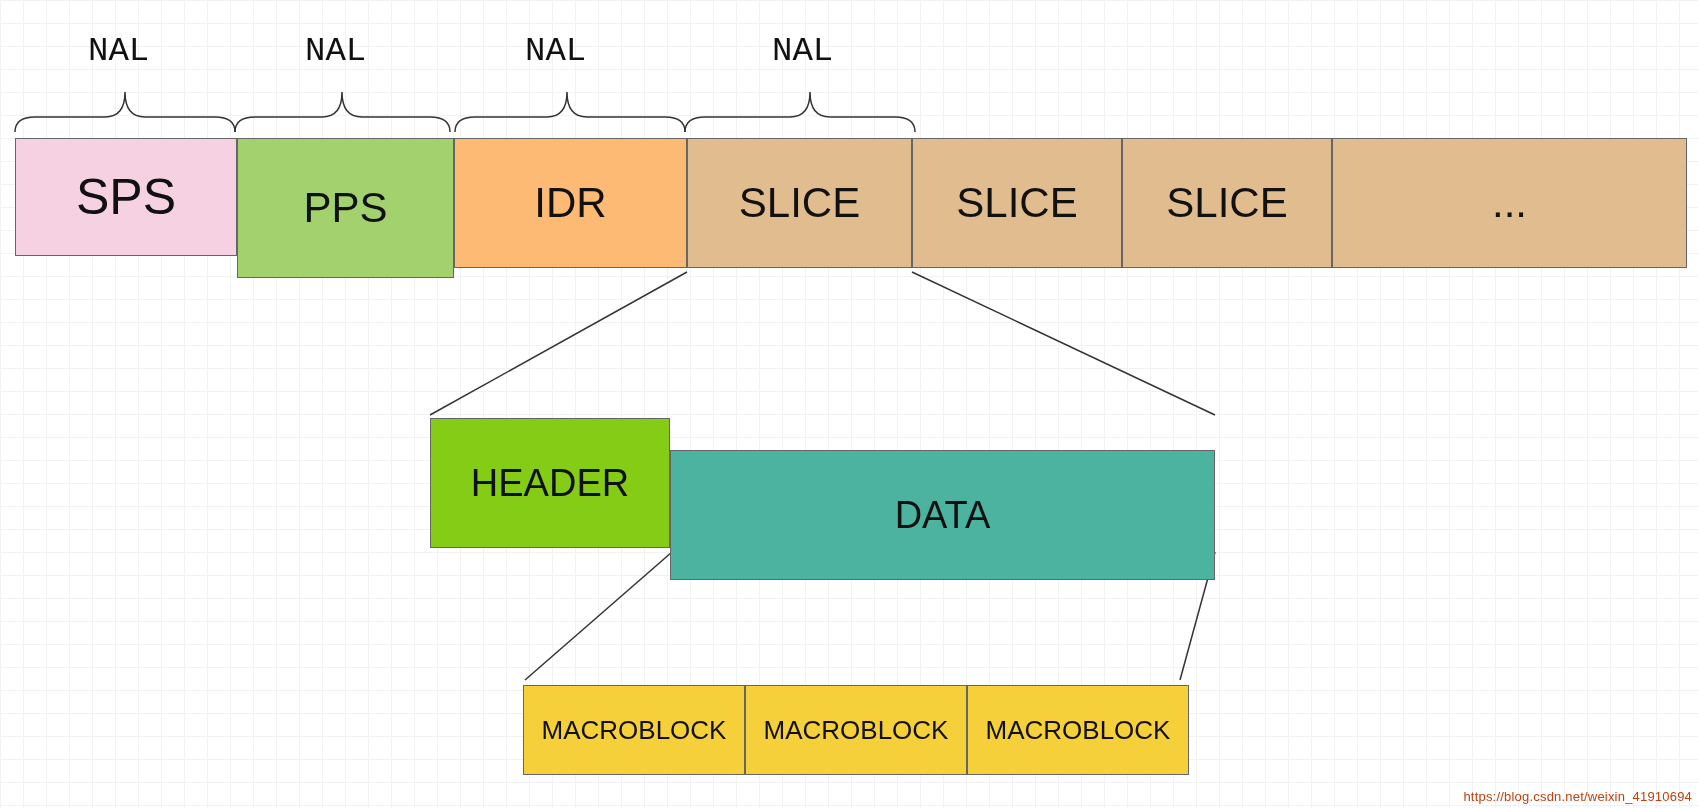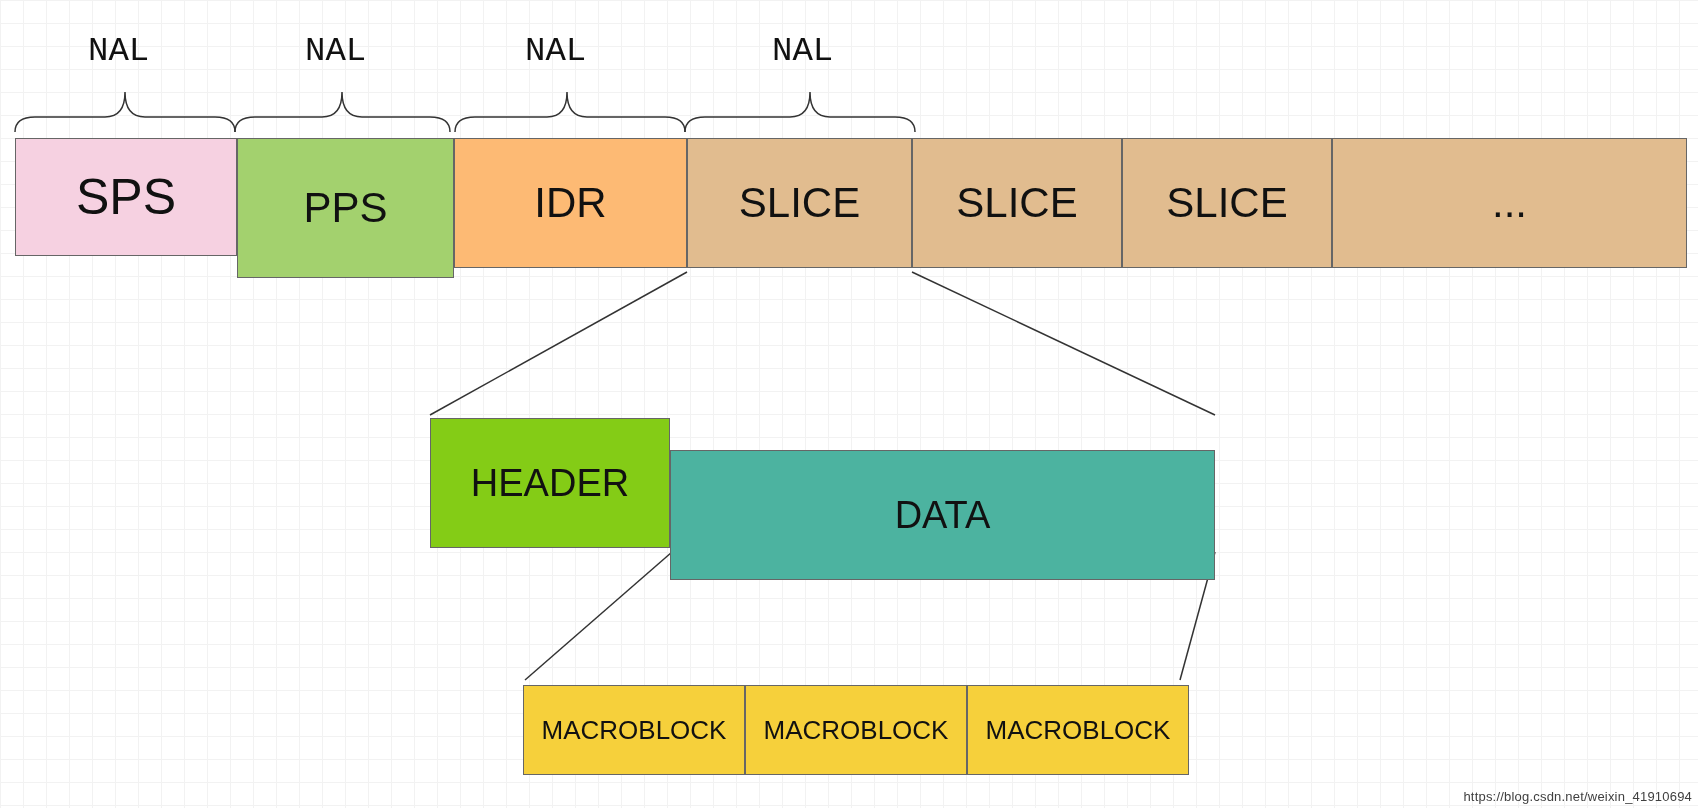--- a/index.html
+++ b/index.html
@@ -34,21 +34,21 @@
   .nal-label{
     position:absolute;
     font-size:34px;
     color:#111;
     font-family:Liberation Mono, monospace;
   }
   .watermark{
     position:absolute;
     right:6px;bottom:4px;
     font-size:13px;
-    color:#404040;
+    color:#c2410c;
     letter-spacing:0.2px;
   }
   svg.conn{position:absolute;overflow:visible;pointer-events:none;}
 </style>
 </head>
 <body>
 
 <div class="canvas">
   <div class="grid"></div>
 

